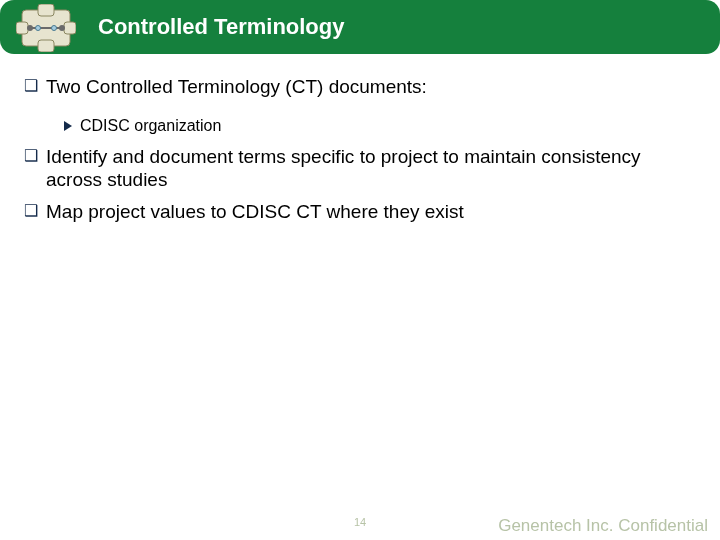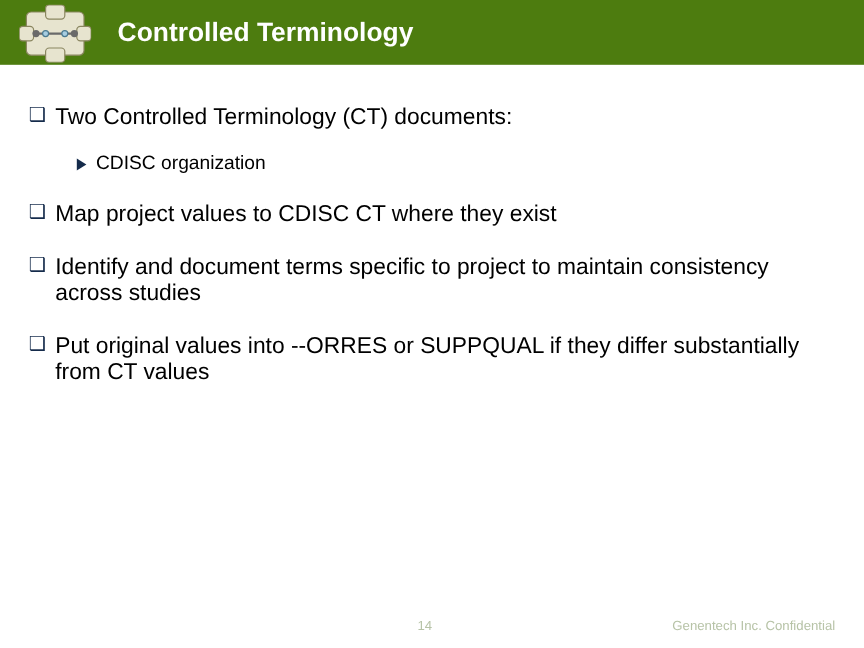--- a/index.html
+++ b/index.html
@@ -12,50 +12,51 @@
     overflow: hidden;
   }
   .slide {
     width: 720px;
     height: 540px;
     position: relative;
     box-sizing: border-box;
   }
   .title-bar {
     position: relative;
-    background: #4d7c0f;
+    background: #15803d;
     color: #ffffff;
     height: 54px;
     display: flex;
     align-items: center;
     padding-left: 98px;
     box-sizing: border-box;
     font-weight: bold;
     font-size: 22px;
+    border-radius: 14px;
   }
   .icon-wrap {
     position: absolute;
     left: 8px;
     top: -1px;
     width: 76px;
     height: 58px;
     display: flex;
     align-items: center;
     justify-content: center;
   }
   .content {
     padding: 12px 24px 0 24px;
     color: #000000;
     font-size: 19px;
     line-height: 1.18;
   }
   .bullet-1 {
     position: relative;
     padding-left: 22px;
-    margin-top: 21px;
+    margin-top: 10px;
     margin-bottom: 2px;
   }
   .bullet-1::before {
     content: "❑";
     color: #152b4b;
     font-size: 16px;
     position: absolute;
     left: 0;
     top: 1px;
   }
@@ -73,36 +74,36 @@
     width: 0;
     height: 0;
     border-top: 5px solid transparent;
     border-bottom: 5px solid transparent;
     border-left: 8px solid #152b4b;
   }
   .footer {
     position: absolute;
     bottom: 6px;
     left: 0;
-    right: 12px;
+    right: 0;
     height: 18px;
     margin-top: 48px;
   }
   .page-num {
     position: absolute;
     left: 50%;
     transform: translateX(-50%);
     color: #b7c3a7;
     font-size: 11px;
   }
   .confidential {
     position: absolute;
     right: 12px;
     color: #b7c3a7;
-    font-size: 11px;
+    font-size: 17px;
   }
 </style>
 </head>
 <body>
 
 <div class="slide">
 
   <div class="title-bar">
     <div class="icon-wrap">
       <svg width="60" height="48" viewBox="0 0 60 48">
@@ -125,30 +126,27 @@
 
     <div class="bullet-1">
       <span>Two Controlled Terminology (CT) documents:</span>
     </div>
     <div class="bullet-2">
       <span>CDISC organization</span>
     </div>
 
 
     <div class="bullet-1">
-      <span>Map project values to CDISC CT where they exist</span>
-    </div>
-
-    <div class="bullet-1">
       <span>Identify and document terms specific to project to maintain consistency across studies</span>
     </div>
 
     <div class="bullet-1">
-      <span>Put original values into --ORRES or SUPPQUAL if they differ substantially from CT values</span>
+      <span>Map project values to CDISC CT where they exist</span>
     </div>
+
 
 
 
   </div>
 
   <div class="footer">
     <span class="page-num">14</span>
     <span class="confidential">Genentech Inc. Confidential</span>
   </div>
 

